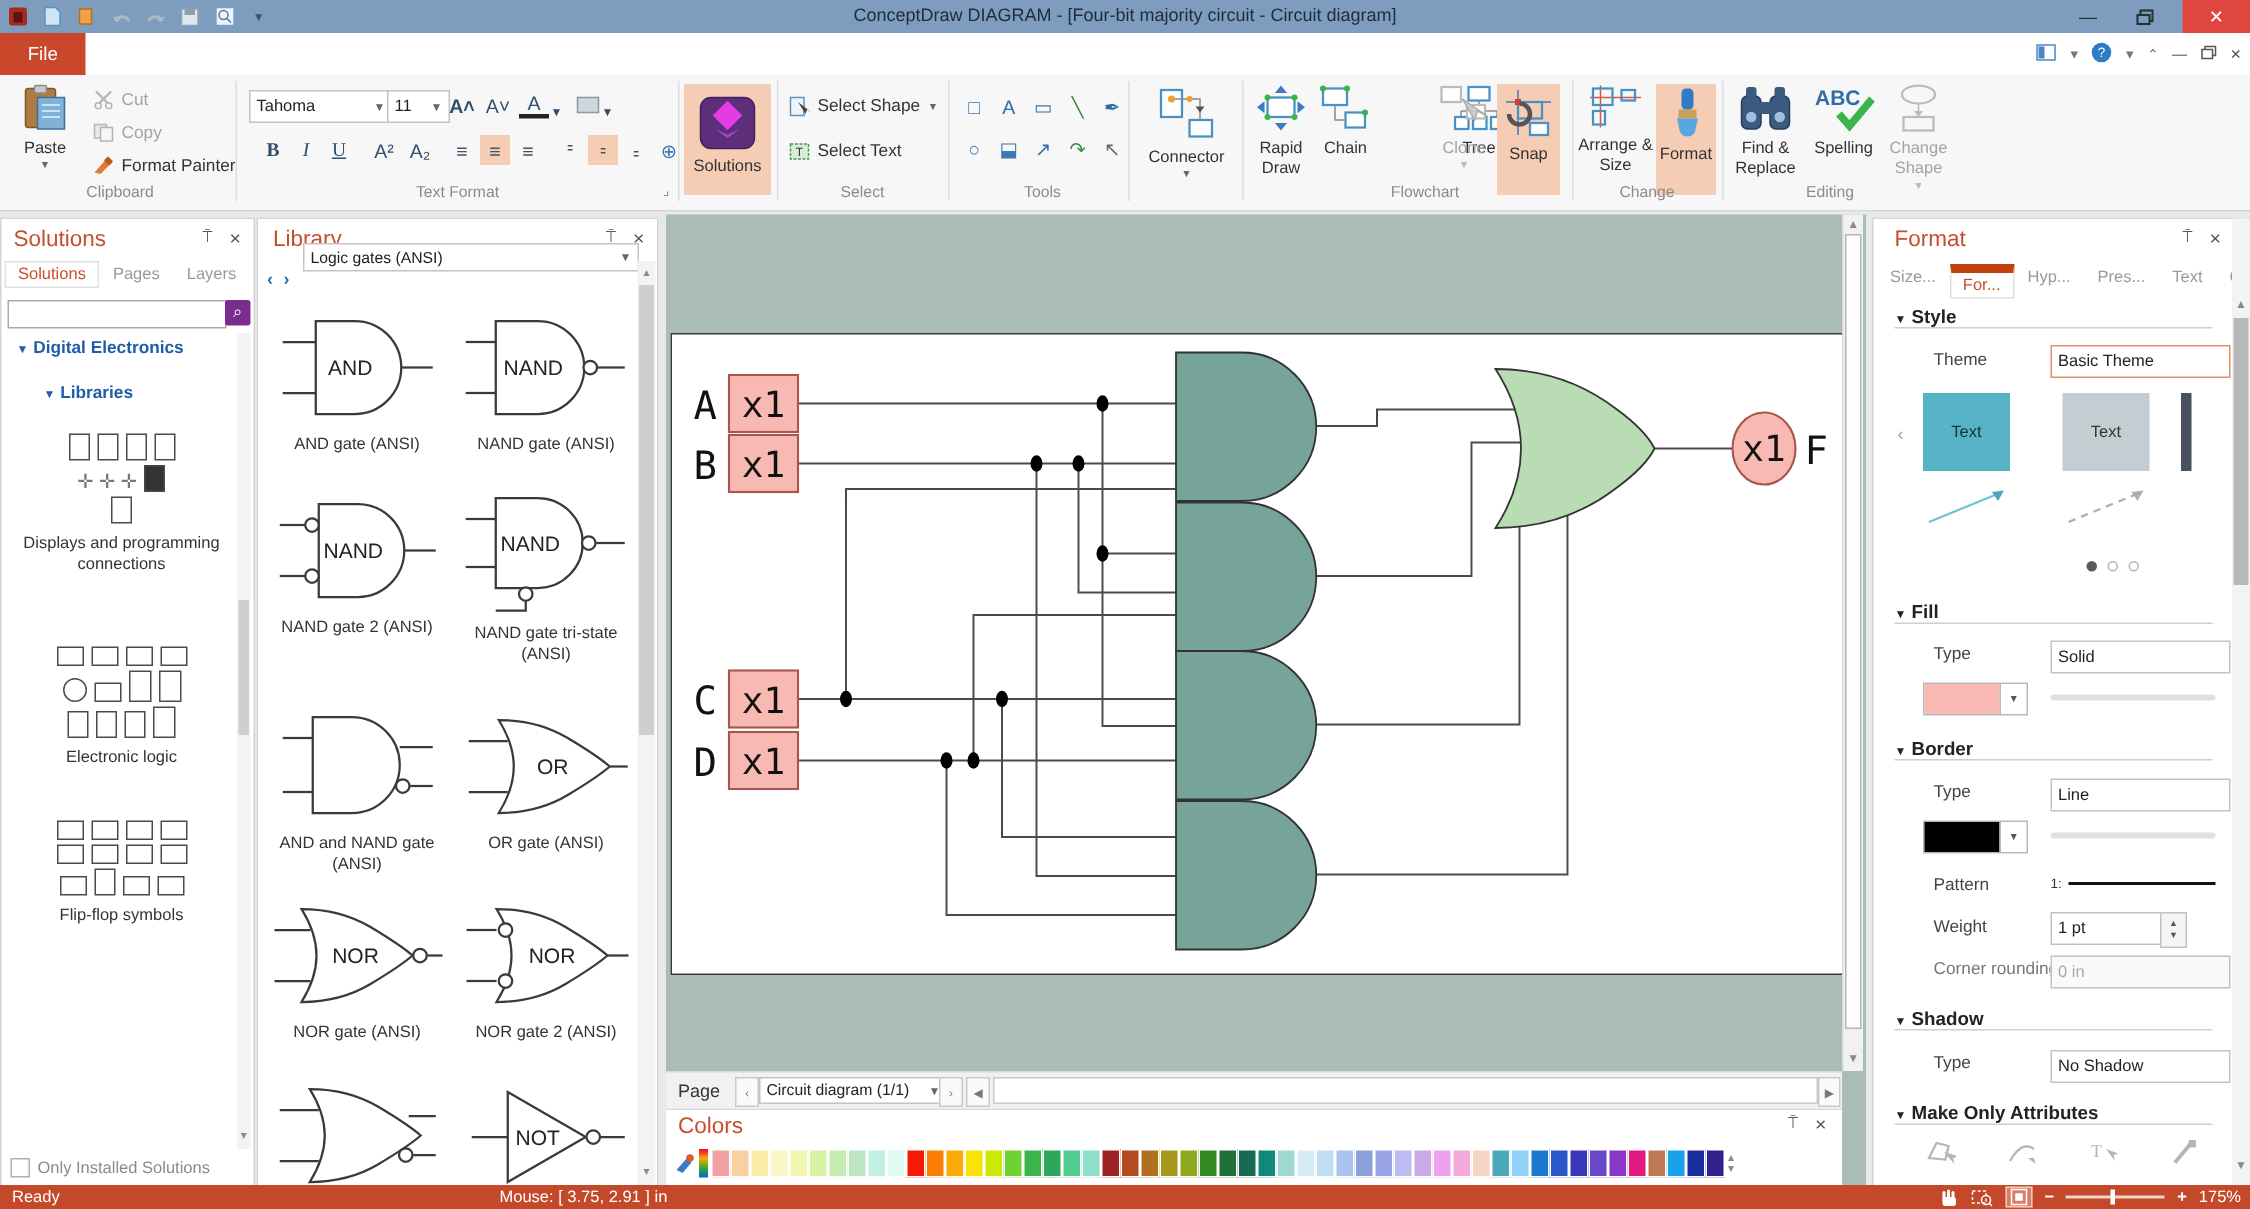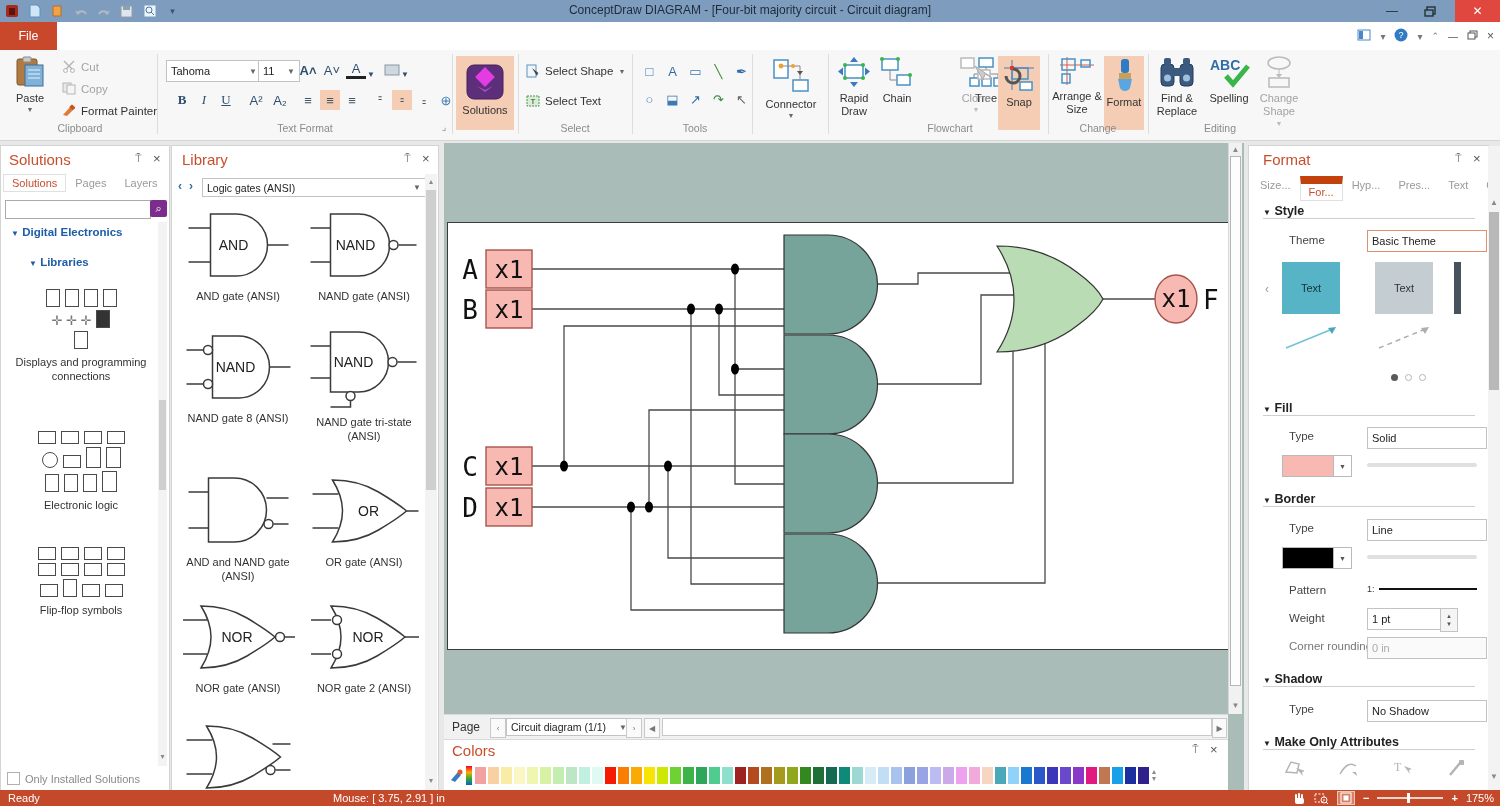--- a/index.html
+++ b/index.html
@@ -475,21 +475,21 @@
     <span>Only Installed Solutions</span>
   </div>
 </div>
 
 <div class="ab panel" style="left:171px;top:145px;width:266px;height:645px">
   <div class="ab phead" style="left:10px;top:5px">Library</div>
   <div class="ab pin" style="left:232px;top:6px">⍑</div>
   <div class="ab pin" style="left:250px;top:5px;font-size:13px">×</div>
   <div class="ab" style="left:6px;top:33px;color:#2f6da8;font-weight:bold">‹</div>
   <div class="ab" style="left:17px;top:33px;color:#2f6da8;font-weight:bold">›</div>
-  <div class="ab combo" style="left:30px;top:32px;width:214px;height:17px;font-size:10.5px">
+  <div class="ab combo" style="left:30px;top:16px;width:214px;height:17px;font-size:10.5px">
     <span>Logic gates (ANSI)</span>
       <span class="car">▼</span>
   </div>
 
   <div class="ab" style="left:6px;top:60px;width:120px">
     <svg class="gate" width="120" height="80" viewBox="0 0 115 80">
         <path class="body" d="M30,8 H56 A31,31 0 0 1 56,70 H30 Z"></path>
         <line x1="8" y1="22" x2="30" y2="22"></line>
         <line x1="8" y1="56" x2="30" y2="56"></line>
         <line x1="87" y1="39" x2="108" y2="39"></line>
@@ -512,21 +512,21 @@
   <div class="ab" style="left:6px;top:182px;width:120px">
     <svg class="gate" width="120" height="80" viewBox="0 0 115 80">
         <path class="body" d="M32,8 H58 A31,31 0 0 1 58,70 H32 Z"></path>
         <line x1="6" y1="22" x2="23" y2="22"></line>
         <circle cx="27.5" cy="22" r="4.5"></circle>
         <line x1="6" y1="56" x2="23" y2="56"></line>
         <circle cx="27.5" cy="56" r="4.5"></circle>
         <line x1="89" y1="39" x2="110" y2="39"></line>
         <text x="55" y="44">NAND</text>
       </svg>
-    <div class="cap">NAND gate 8 (ANSI)</div>
+    <div class="cap">NAND gate 2 (ANSI)</div>
   </div>
   <div class="ab" style="left:132px;top:182px;width:120px">
     <svg class="gate" width="120" height="84" viewBox="0 0 115 84">
         <path class="body" d="M24,4 H52 A30,30 0 0 1 52,64 H24 Z"></path>
         <line x1="4" y1="18" x2="24" y2="18"></line>
         <line x1="4" y1="50" x2="24" y2="50"></line>
         <circle cx="86" cy="34" r="4.5"></circle>
         <line x1="91" y1="34" x2="110" y2="34"></line>
         <circle cx="44" cy="68" r="4.5"></circle>
         <polyline points="44,73 44,79 24,79"></polyline>
@@ -582,20 +582,29 @@
   </div>
 
   <div class="ab" style="left:6px;top:572px;width:120px">
     <svg class="gate" width="120" height="80" viewBox="0 0 115 80">
         <path class="body" d="M26,8 Q52,8 72,20 Q92,32 100,39 Q92,46 72,58 Q52,70 26,70 Q36,54 36,39 Q36,24 26,8 Z"></path>
         <line x1="6" y1="22" x2="32" y2="22"></line>
         <line x1="6" y1="56" x2="32" y2="56"></line>
         <line x1="92" y1="26" x2="110" y2="26"></line>
         <circle cx="90" cy="52" r="4.5"></circle>
         <line x1="95" y1="52" x2="110" y2="52"></line>
+      </svg>
+  </div>
+  <div class="ab" style="left:132px;top:572px;width:120px">
+    <svg class="gate" width="120" height="80" viewBox="0 0 115 80">
+        <path class="body" d="M32,10 L84,40 L32,70 Z"></path>
+        <line x1="8" y1="40" x2="32" y2="40"></line>
+        <circle cx="89" cy="40" r="4.5"></circle>
+        <line x1="94" y1="40" x2="110" y2="40"></line>
+        <text x="52" y="45">NOT</text>
       </svg>
   </div>
   <div class="ab sb" style="left:253px;top:28px;width:12px;height:617px">
     <div class="sarr" style="padding-top:3px">▴</div>
     <div class="ab sbt" style="left:1px;top:16px;width:10px;height:300px"></div>
     <div class="ab sarr" style="left:0;top:602px;width:12px">▾</div>
   </div>
 </div>
 
 <div class="ab canvaswrap">
@@ -762,21 +771,21 @@
     </div>
   </div>
 </div>
 
 <div class="ab panel" style="left:1248px;top:145px;width:239px;height:645px">
   <div class="ab phead" style="left:14px;top:5px">Format</div>
   <div class="ab pin" style="left:206px;top:6px">⍑</div>
   <div class="ab pin" style="left:224px;top:5px;font-size:13px">×</div>
   <div class="ab" style="left:2px;top:30px;display:flex">
     <div class="ptab">Size...</div>
-    <div class="ptab act" style="border-top:8px solid #c2410c">For...</div>
+    <div class="ptab act" style="border-top:6px solid #c2410c">For...</div>
     <div class="ptab">Hyp...</div>
     <div class="ptab">Pres...</div>
     <div class="ptab">Text</div>
     <div class="ptab">Cust...</div>
   </div>
 
   <div class="ab ftitle frule" style="left:14px;top:58px;width:212px"><span style="font-size:8px">▼</span> <span>Style</span></div>
   <div class="ab flab" style="left:40px;top:88px">Theme</div>
   <div class="ab combo" style="left:118px;top:84px;width:110px;height:20px;border-color:#e0906a">
     <span>Basic Theme</span>

